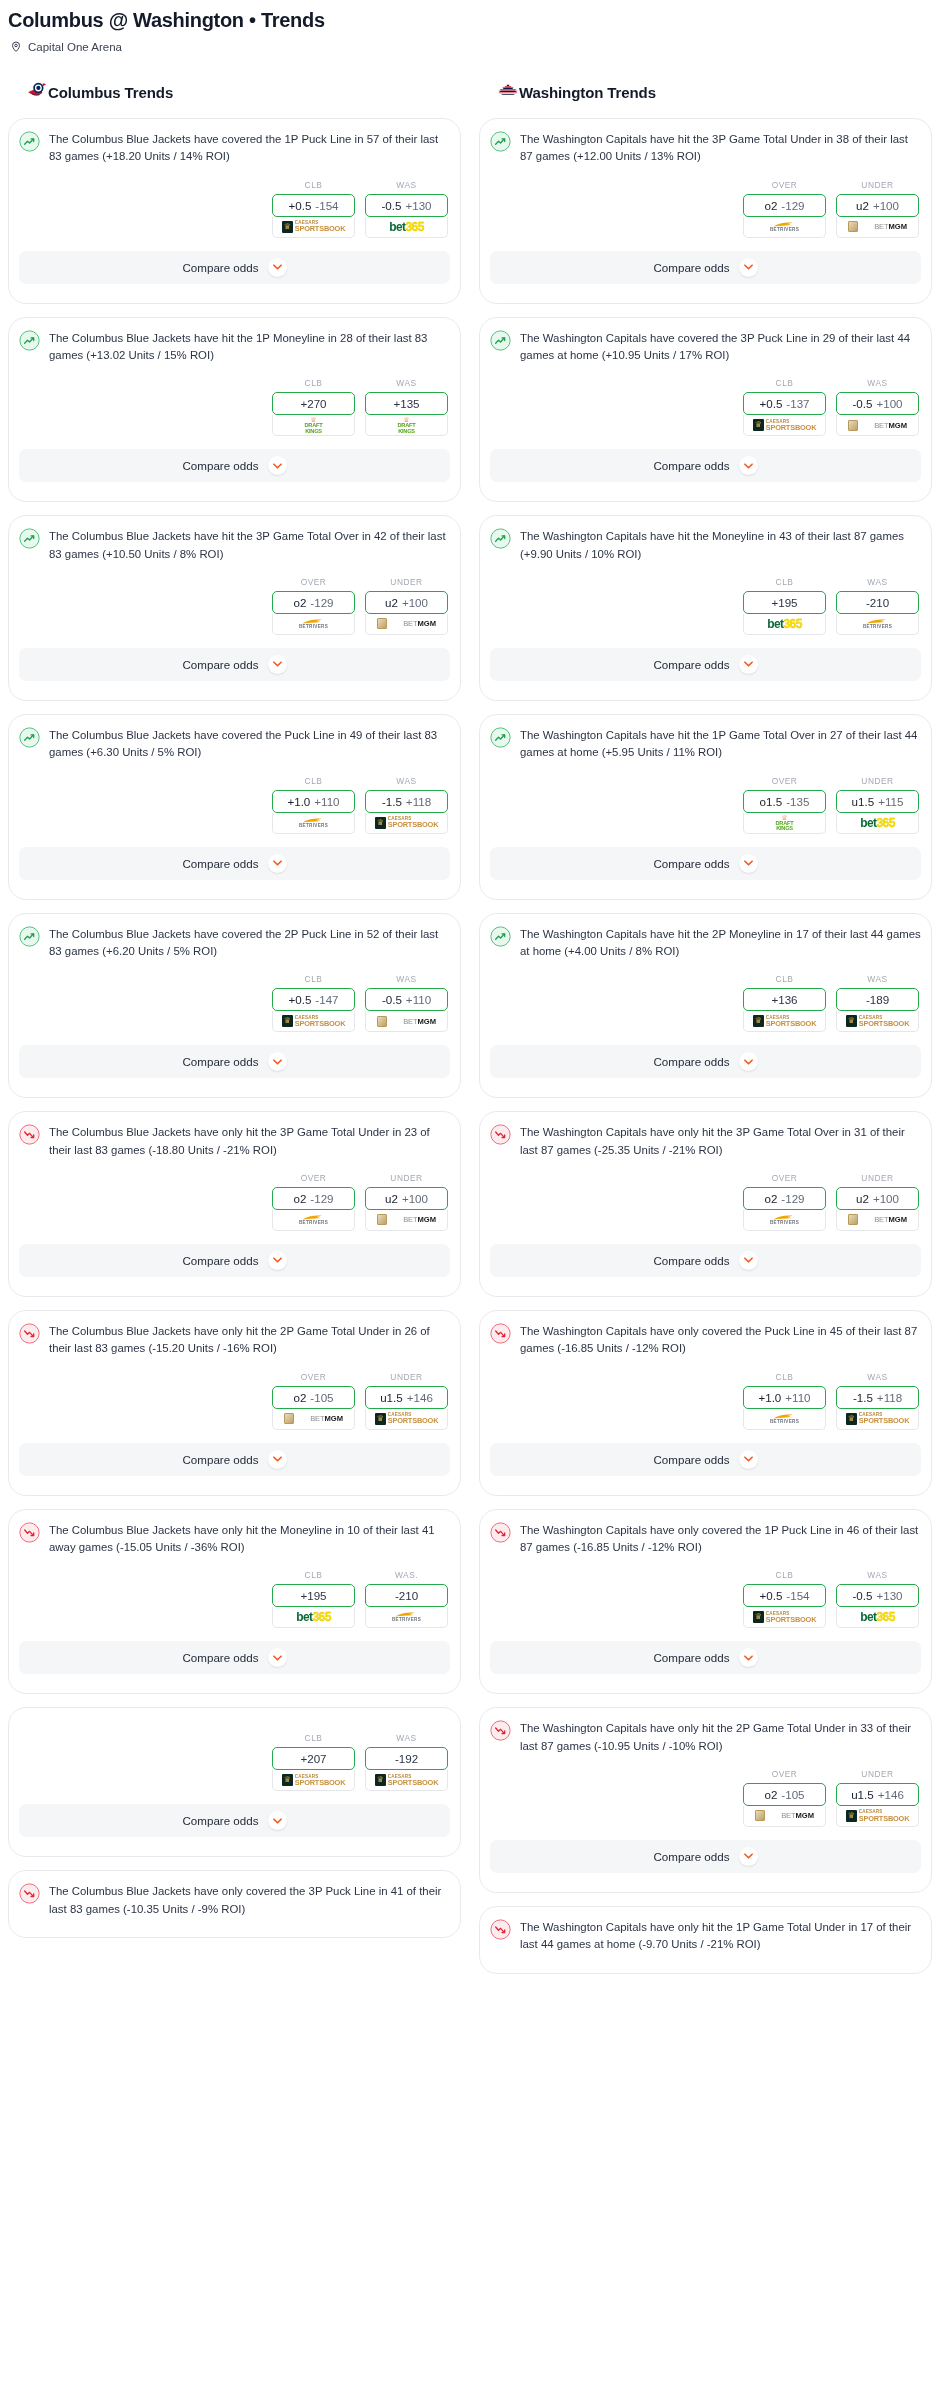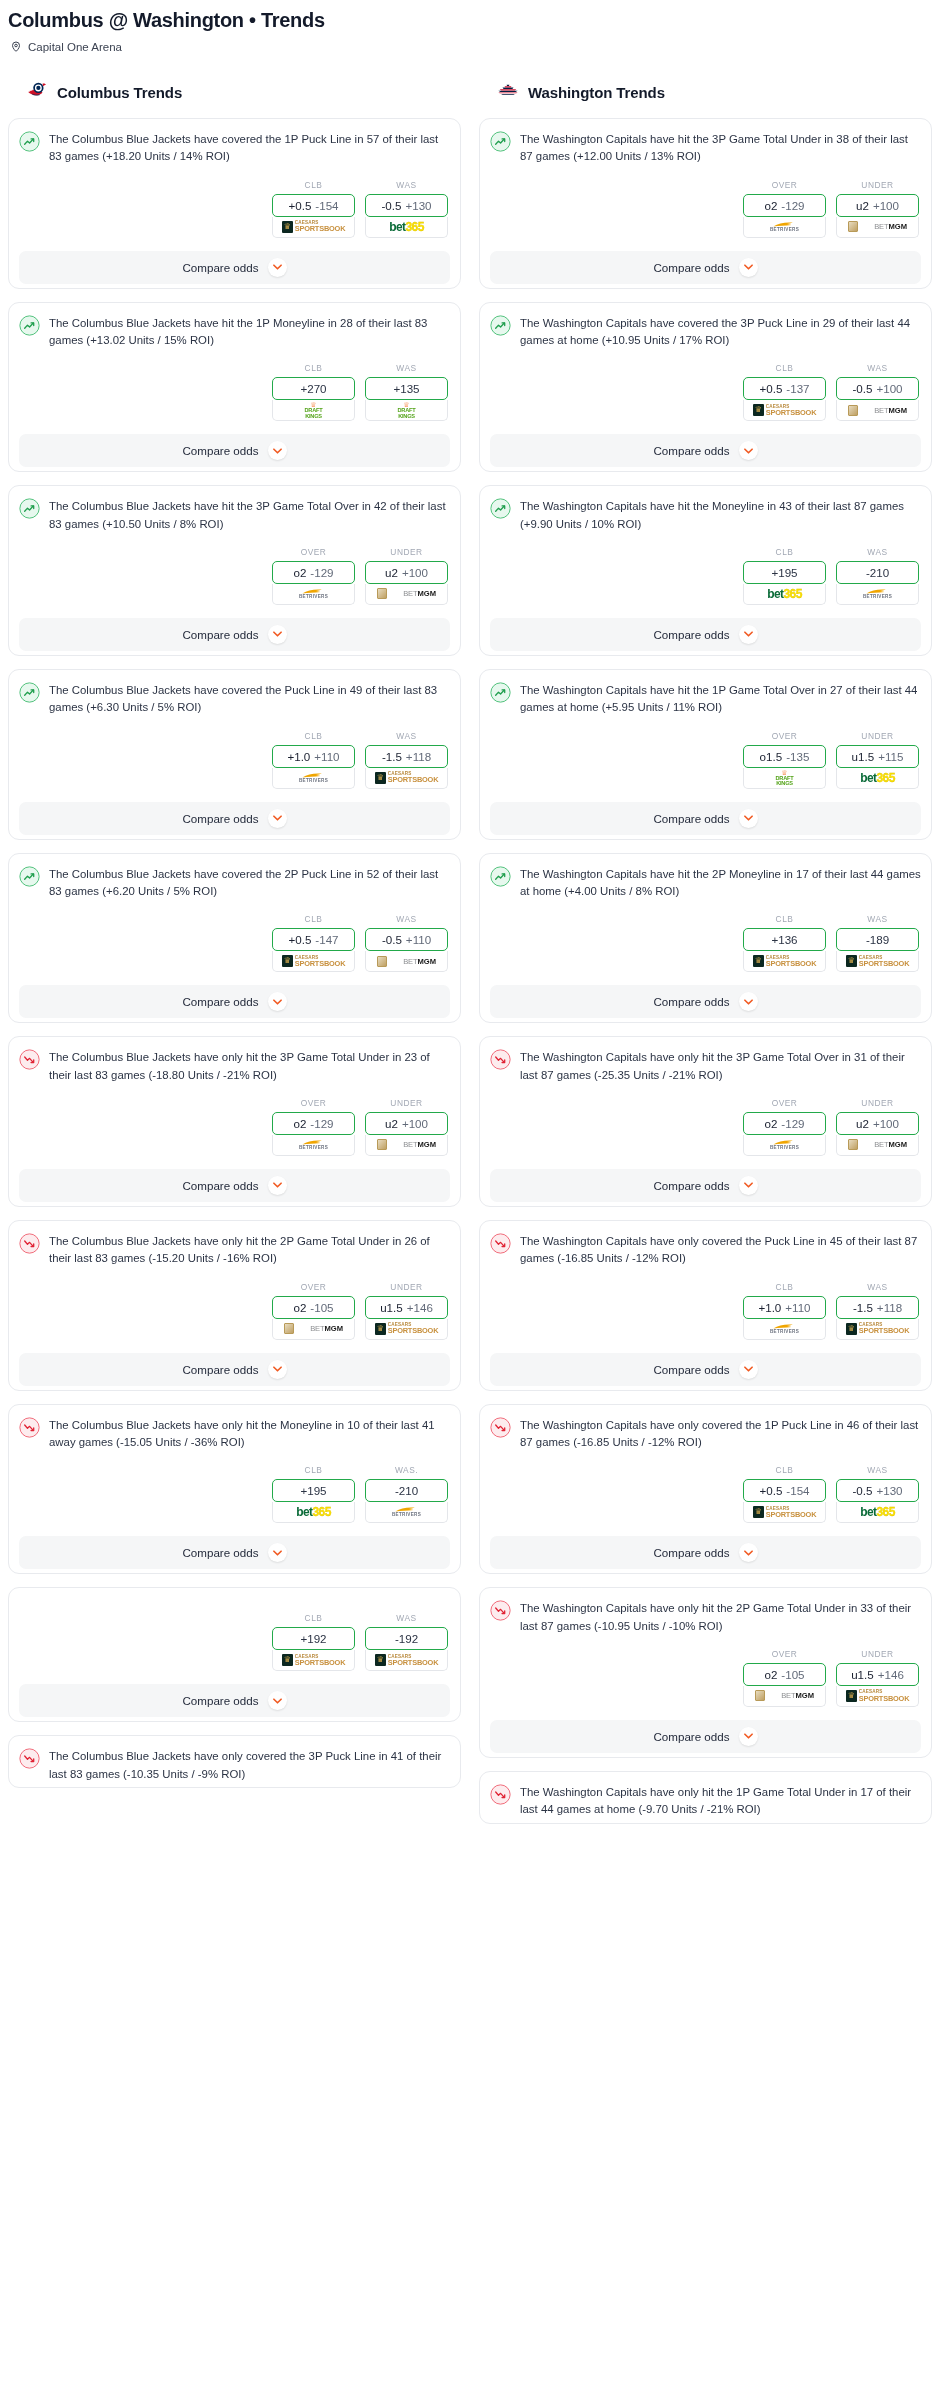--- a/index.html
+++ b/index.html
@@ -32,36 +32,35 @@
     display: flex;
     gap: 18px;
     padding: 26px 8px 0 8px;
     align-items: flex-start;
   }
   .column { width: 453px; flex: 0 0 453px; }
 
   .col-header {
     display: flex;
     align-items: center;
-    gap: 9px;
     padding: 0 0 13px 18px;
   }
   .team-logo { width: 22px; height: 22px; flex: 0 0 22px; }
   .col-header-title {
     font-size: 15px;
     font-weight: bold;
     color: #131a2a;
     letter-spacing: -0.1px;
   }
 
   .trend-card {
     border: 1px solid #e8eaee;
-    border-radius: 11px;
+    border-radius: 18px;
     background: #fff;
-    padding: 11px 10px 4px 10px;
+    padding: 11px 10px 19px 10px;
     margin-bottom: 13px;
   }
 
   .trend-top { display: flex; gap: 9px; align-items: flex-start; }
   .trend-icon { width: 21px; height: 21px; flex: 0 0 21px; margin-top: 1px; }
   .trend-text {
     font-size: 11.4px;
     line-height: 1.52;
     color: #2b3344;
     padding-top: 1px;
@@ -583,21 +582,21 @@
               <path d="M1 1l4 4 4-4"></path>
             </svg>
         </span>
       </div>
     </div>
       <div class="trend-card">
       <div class="odds-row">
           <div class="odds-col">
     <div class="odds-label">CLB</div>
     <div class="odds-box">
-      <span class="odds-price solo">+192</span>
+      <span class="odds-price solo">+207</span>
     </div>
     <div class="book-box">
               <span class="bk bk-caesars">
         <span class="cz-shield">
                   <span>♛</span>
                 </span>
         <span class="cz-txt">
                   <div class="cz-top">CAESARS</div>
                   <div class="cz-bot">SPORTSBOOK</div>
                 </span>

